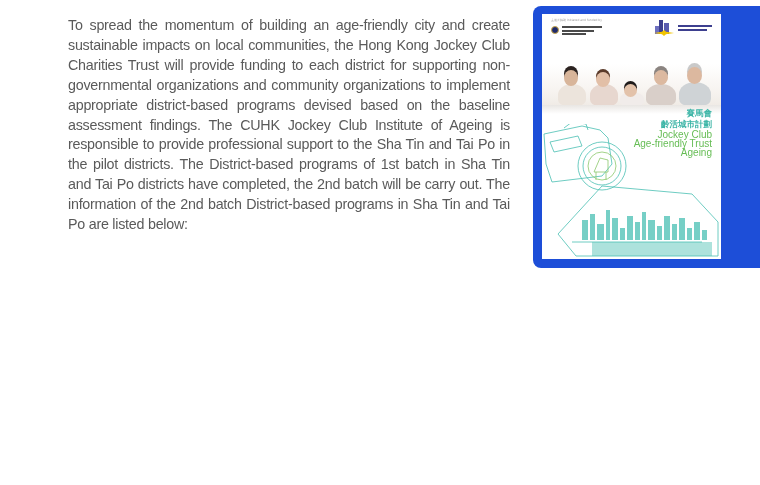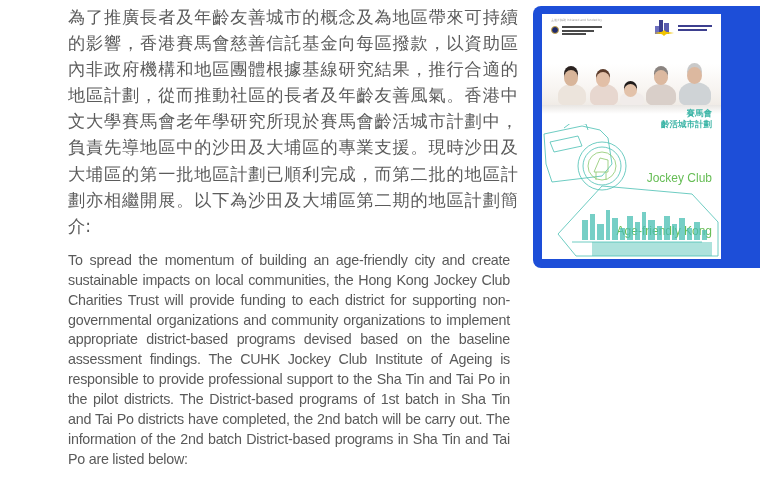--- a/index.html
+++ b/index.html
@@ -68,28 +68,27 @@
     .head { position: absolute; border-radius: 50%; }
     .photo-floor {
       position: absolute; left: 0; bottom: 0; width: 179px; height: 9px;
       background: linear-gradient(#e9e6e3, #ffffff);
     }
     .cover-title {
       position: absolute; right: 9px; top: 94px; text-align: right;
       color: #3fb6a8; font-family: "Liberation Sans", sans-serif;
     }
     .cover-title .zh { font-size: 8.5px; line-height: 11px; font-weight: bold; }
-    .cover-title .en { font-size: 12px; line-height: 9.2px; color: #66bd55; margin-top: 44px; }
+    .cover-title .en { font-size: 10px; line-height: 9.2px; color: #66bd55; }
     .sketch { position: absolute; left: 0; top: 110px; width: 179px; height: 135px; }
   </style>
 </head>
 <body>
 
 <div class="text-col">
-  <p class="zh-para">為了推廣長者及年齡友善城市的概念及為地區帶來可持續的影響，香港賽馬會慈善信託基金向每區撥款，以資助區內非政府機構和地區團體根據基線研究結果，推行合適的地區計劃，從而推動社區的長者及年齡友善風氣。香港中文大學賽馬會老年學研究所現於賽馬會齡活城市計劃中，負責先導地區中的沙田及大埔區的專業支援。現時沙田及大埔區的第一批地區計劃已順利完成，而第二批的地區計劃亦相繼開展。以下為沙田及大埔區第二期的地區計劃簡介:</p>
   <p class="en-para">To spread the momentum of building an age-friendly city and create sustainable impacts on local communities, the Hong Kong Jockey Club Charities Trust will provide funding to each district for supporting non-governmental organizations and community organizations to implement appropriate district-based programs devised based on the baseline assessment findings. The CUHK Jockey Club Institute of Ageing is responsible to provide professional support to the Sha Tin and Tai Po in the pilot districts. The District-based programs of 1st batch in Sha Tin and Tai Po districts have completed, the 2nd batch will be carry out. The information of the 2nd batch District-based programs in Sha Tin and Tai Po are listed below:</p>
 </div>
 
 <div class="cover-frame">
   <div class="cover">
     <div class="cover-small-text">主催及捐助 Initiated and funded by</div>
     <div class="jc-logo"></div>
     <div class="jc-logo-text">
       <div></div>
         <div style="width:80%"></div>
@@ -117,21 +116,21 @@
       <div class="head" style="left:112px;top:6px;width:14px;height:15px;background:#dcb9a0;box-shadow:0 -4px 0 #8b8480;"></div>
       <div class="person" style="left:137px;width:32px;height:24px;background:#cfd3d6;"></div>
       <div class="head" style="left:145px;top:3px;width:15px;height:17px;background:#dcb89f;box-shadow:0 -4px 0 #c9c9c9;"></div>
       <div class="photo-floor"></div>
     </div>
 
     <div class="cover-title">
       <div class="zh">賽馬會</div>
       <div class="zh">齡活城市計劃</div>
       <div class="en">Jockey Club</div>
-      <div class="en">Age-friendly Kong</div>
+      <div class="en">Age-friendly Trust</div>
       <div class="en">Ageing</div>
     </div>
 
     <svg class="sketch" viewBox="0 0 179 135" xmlns="http://www.w3.org/2000/svg">
       <g fill="none" stroke="#49bfb3" stroke-width="0.8">
         <path d="M2 10 L40 2 L58 6 L66 14 L70 40 L60 52 L10 58 L4 40 Z"></path>
         <path d="M8 18 L36 12 L40 22 L12 28 Z"></path>
         <path d="M22 4 L30 -2 L44 0 L46 6"></path>
         <circle cx="60" cy="42" r="24"></circle>
         <circle cx="60" cy="42" r="19"></circle>

